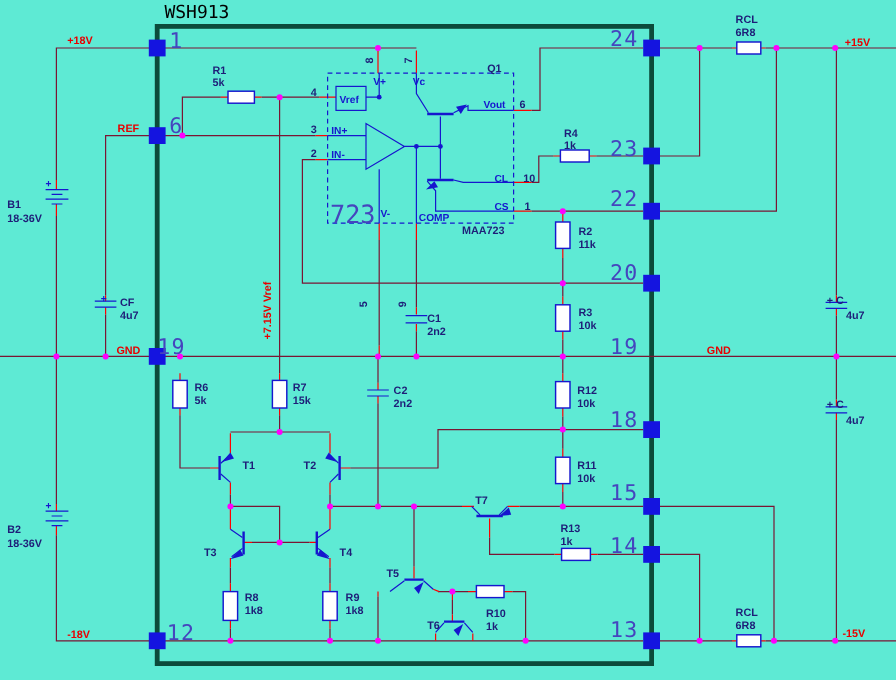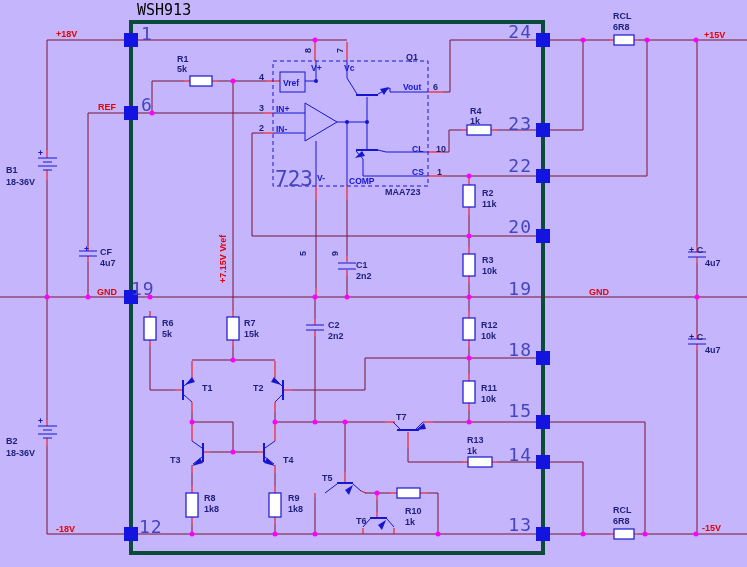--- a/index.html
+++ b/index.html
@@ -1,16 +1,16 @@
 <!DOCTYPE html>
 <html><head>
 <meta charset="utf-8">
 <style>
   html,body{margin:0;padding:0;background:#fff;}
-  .stage{position:relative;width:747px;height:567px;background:#c4b5fd;overflow:hidden;}
+  .stage{position:relative;width:747px;height:567px;background:#5eead4;overflow:hidden;}
   svg{display:block;}
   .w{stroke:#7A1533;stroke-width:1;fill:none;}
   .r{stroke:#FF0000;stroke-width:1;fill:none;}
   .b{stroke:#1616CE;stroke-width:1;fill:none;}
   .b2{stroke:#1616CE;stroke-width:2;fill:none;}
   .bf{fill:#1616CE;stroke:none;}
   .res{fill:#ffffff;stroke:#1616CE;stroke-width:1.2;}
   .pad{fill:#1414E0;}
   .dot{fill:#FF00FF;}
   .bdot{fill:#1616CE;}

